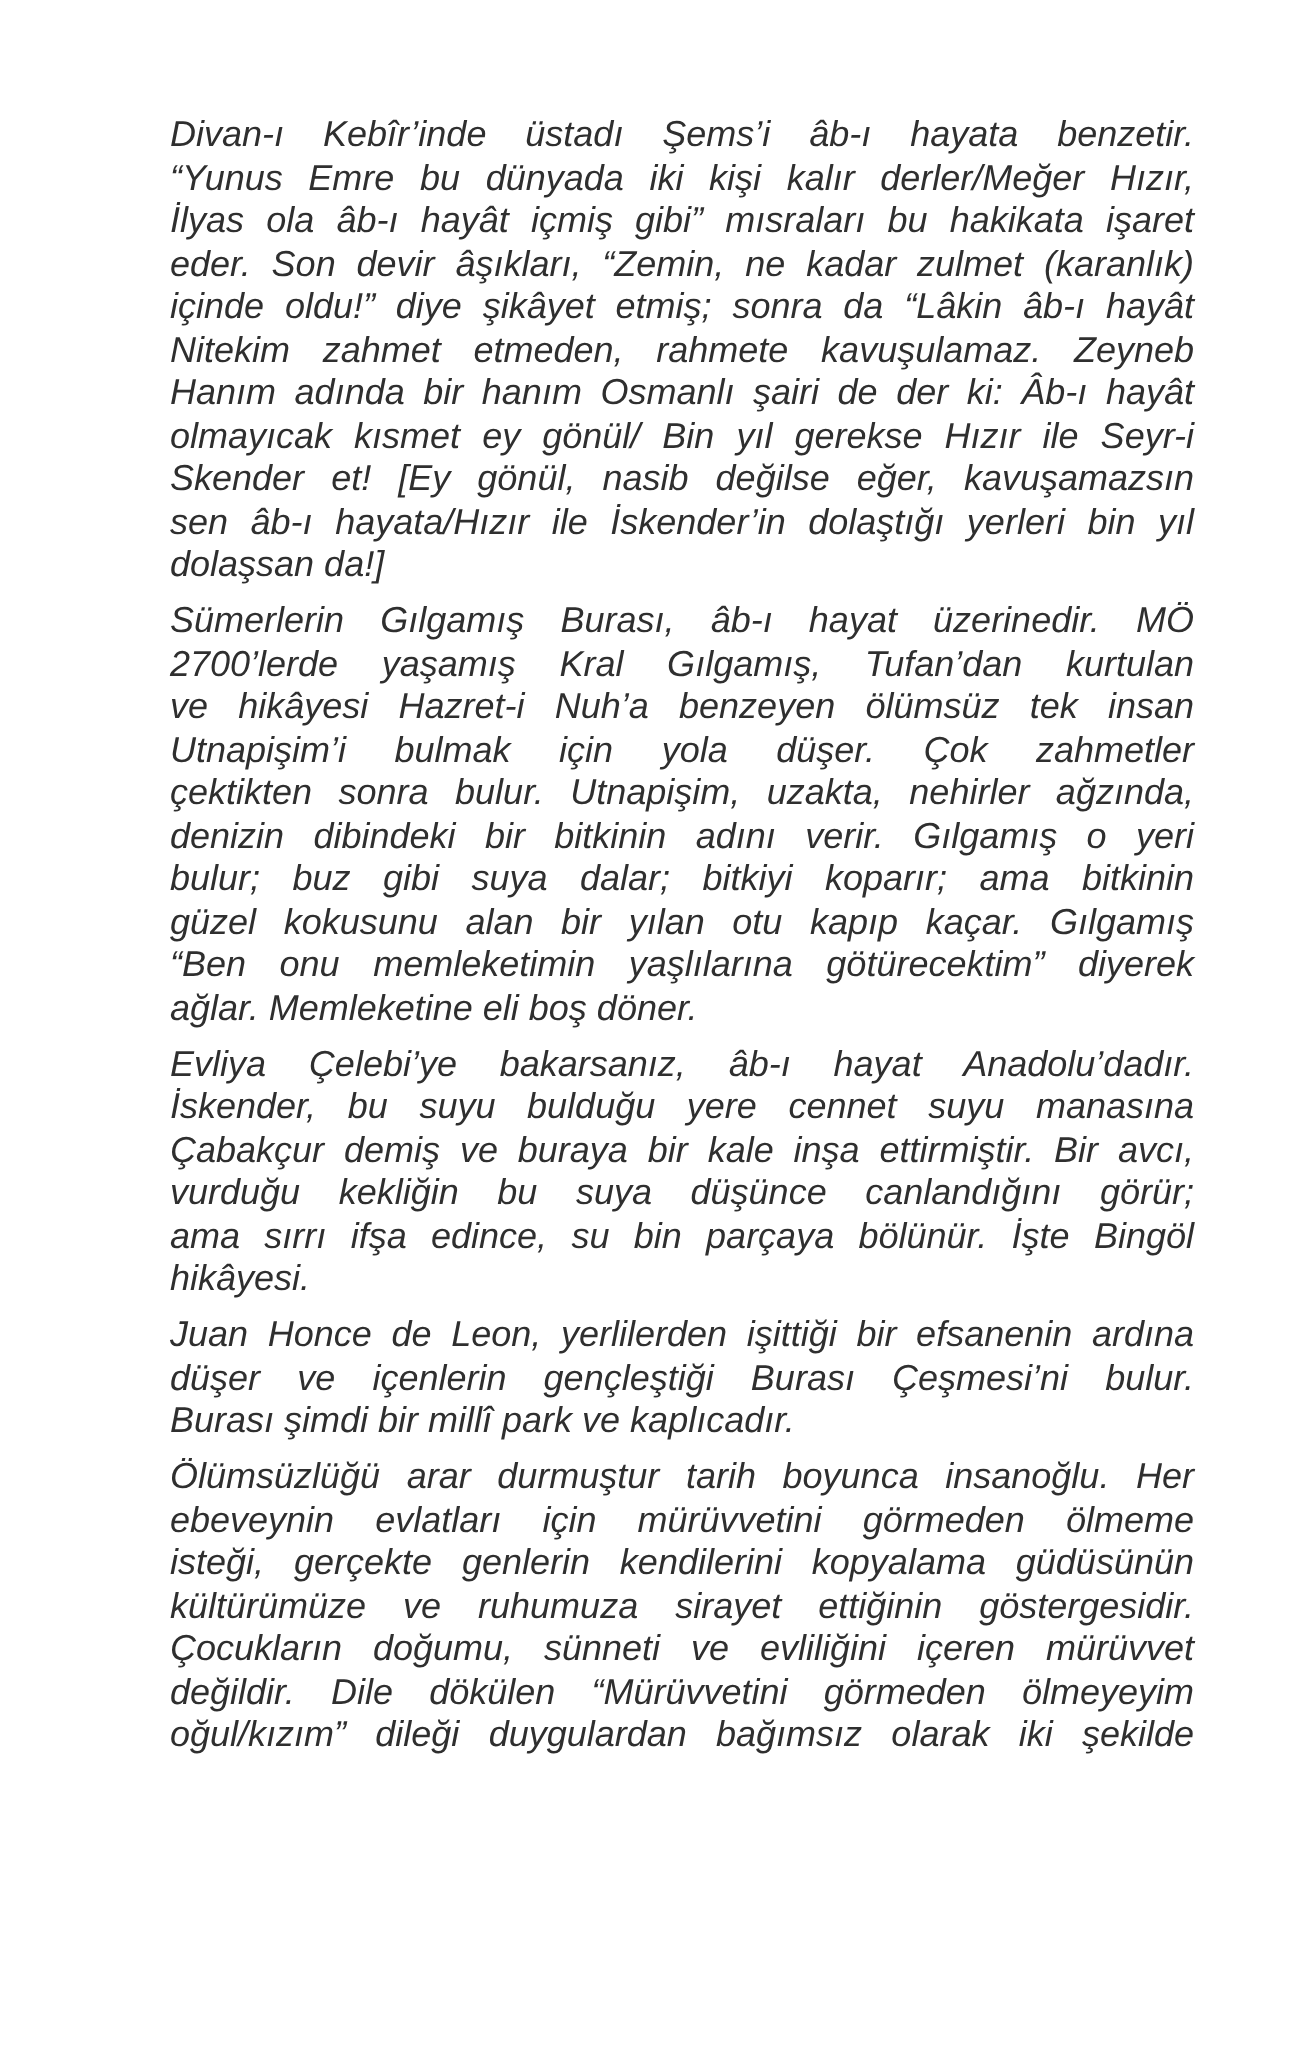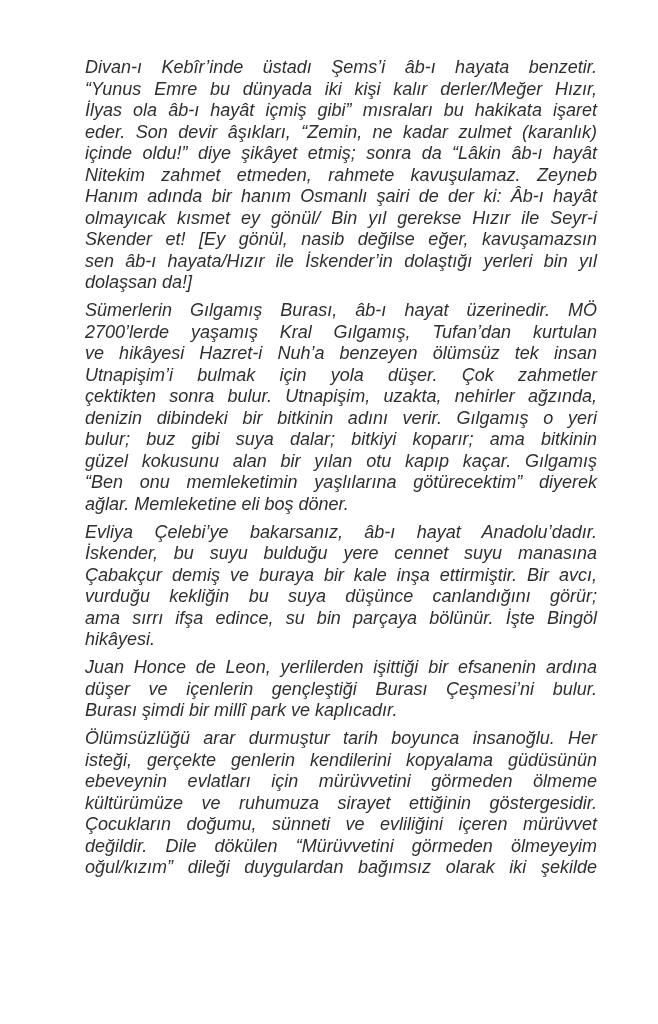--- a/index.html
+++ b/index.html
@@ -90,22 +90,22 @@
         <div class="line">ama sırrı ifşa edince, su bin parçaya bölünür. İşte Bingöl</div>
         <div class="line last">hikâyesi.</div>
       </div>
       <div class="para">
         <div class="line">Juan Honce de Leon, yerlilerden işittiği bir efsanenin ardına</div>
         <div class="line">düşer ve içenlerin gençleştiği Burası Çeşmesi’ni bulur.</div>
         <div class="line last">Burası şimdi bir millî park ve kaplıcadır.</div>
       </div>
       <div class="para">
         <div class="line">Ölümsüzlüğü arar durmuştur tarih boyunca insanoğlu. Her</div>
+        <div class="line">ebeveynin evlatları için mürüvvetini görmeden ölmeme</div>
         <div class="line">isteği, gerçekte genlerin kendilerini kopyalama güdüsünün</div>
-        <div class="line">ebeveynin evlatları için mürüvvetini görmeden ölmeme</div>
         <div class="line">kültürümüze ve ruhumuza sirayet ettiğinin göstergesidir.</div>
         <div class="line">Çocukların doğumu, sünneti ve evliliğini içeren mürüvvet</div>
         <div class="line">değildir. Dile dökülen “Mürüvvetini görmeden ölmeyeyim</div>
         <div class="line">oğul/kızım” dileği duygulardan bağımsız olarak iki şekilde</div>
         <div class="line last">okunur, birincisi benim taşıdığım genleri devam ettir,</div>
       </div>
     </div>
   <div class="page-number">121</div>
 </div>
 

